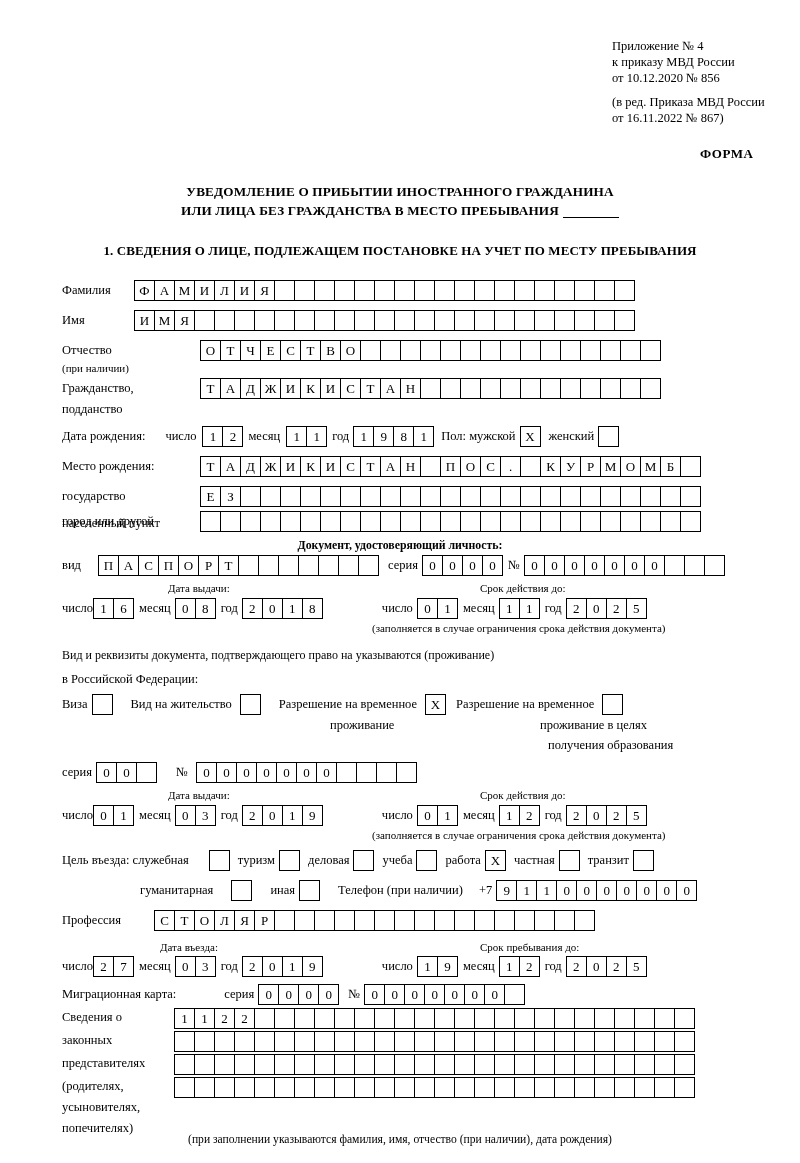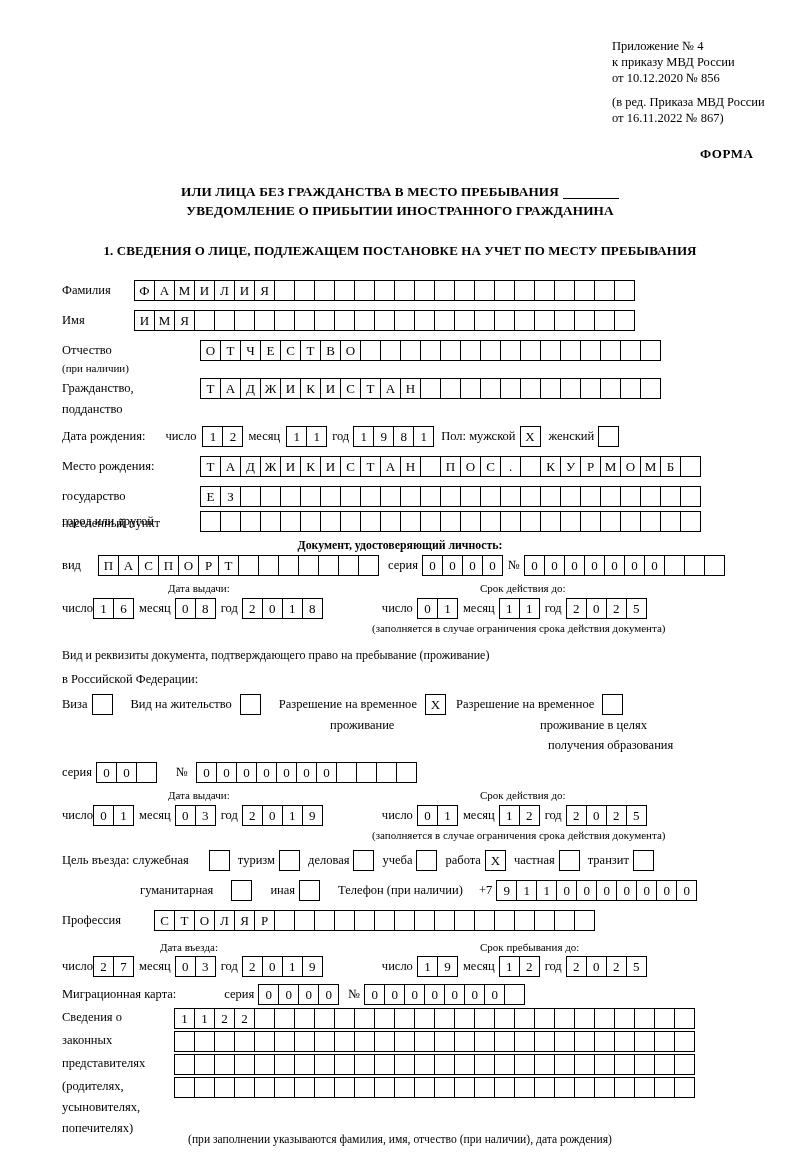--- a/index.html
+++ b/index.html
@@ -123,22 +123,22 @@
     <div>к приказу МВД России</div>
     <div>от 10.12.2020 № 856</div>
     <div class="gap"></div>
     <div>(в ред. Приказа МВД России</div>
     <div>от 16.11.2022 № 867)</div>
   </div>
 
   <div class="forma">ФОРМА</div>
 
   <div class="title">
+    <div>УВЕДОМЛЕНИЕ О ПРИБЫТИИ ИНОСТРАННОГО ГРАЖДАНИНА</div>
     <div><span>ИЛИ ЛИЦА БЕЗ ГРАЖДАНСТВА В МЕСТО ПРЕБЫВАНИЯ</span><span class="uline"></span></div>
-    <div>УВЕДОМЛЕНИЕ О ПРИБЫТИИ ИНОСТРАННОГО ГРАЖДАНИНА</div>
   </div>
 
   <div class="section-title">1. СВЕДЕНИЯ О ЛИЦЕ, ПОДЛЕЖАЩЕМ ПОСТАНОВКЕ НА УЧЕТ ПО МЕСТУ ПРЕБЫВАНИЯ</div>
 
   <div class="row" style="left:62px; top:280px;">
     <span class="lbl" style="width:72px; display:inline-block;">Фамилия</span>
     <span class="cells" id="surname-cells">
         <span class="cell">Ф</span>
         <span class="cell">А</span>
         <span class="cell">М</span>
@@ -482,21 +482,21 @@
     <span class="cells" id="id-valid-year">
         <span class="cell">2</span>
         <span class="cell">0</span>
         <span class="cell">2</span>
         <span class="cell">5</span>
       </span>
   </div>
 
   <div class="note" style="left:372px; top:622px;">(заполняется в случае ограничения срока действия документа)</div>
 
-  <div class="note" style="left:62px; top:648px; font-size:12px;">Вид и реквизиты документа, подтверждающего право на пребывание (проживание)</div>
+  <div class="note" style="left:62px; top:648px; font-size:12px;">Вид и реквизиты документа, подтверждающего право на указываются (проживание)</div>
   <div class="note" style="left:62px; top:672px; font-size:12.5px;">в Российской Федерации:</div>
 
   <div class="row" style="left:62px; top:694px;">
     <span class="lbl">Виза</span>
     <span class="spacer4"></span>
     <span class="box"></span>
     <span class="spacer10"></span>
       <span class="spacer8"></span>
     <span class="lbl">Вид на жительство</span>
     <span class="spacer8"></span>

